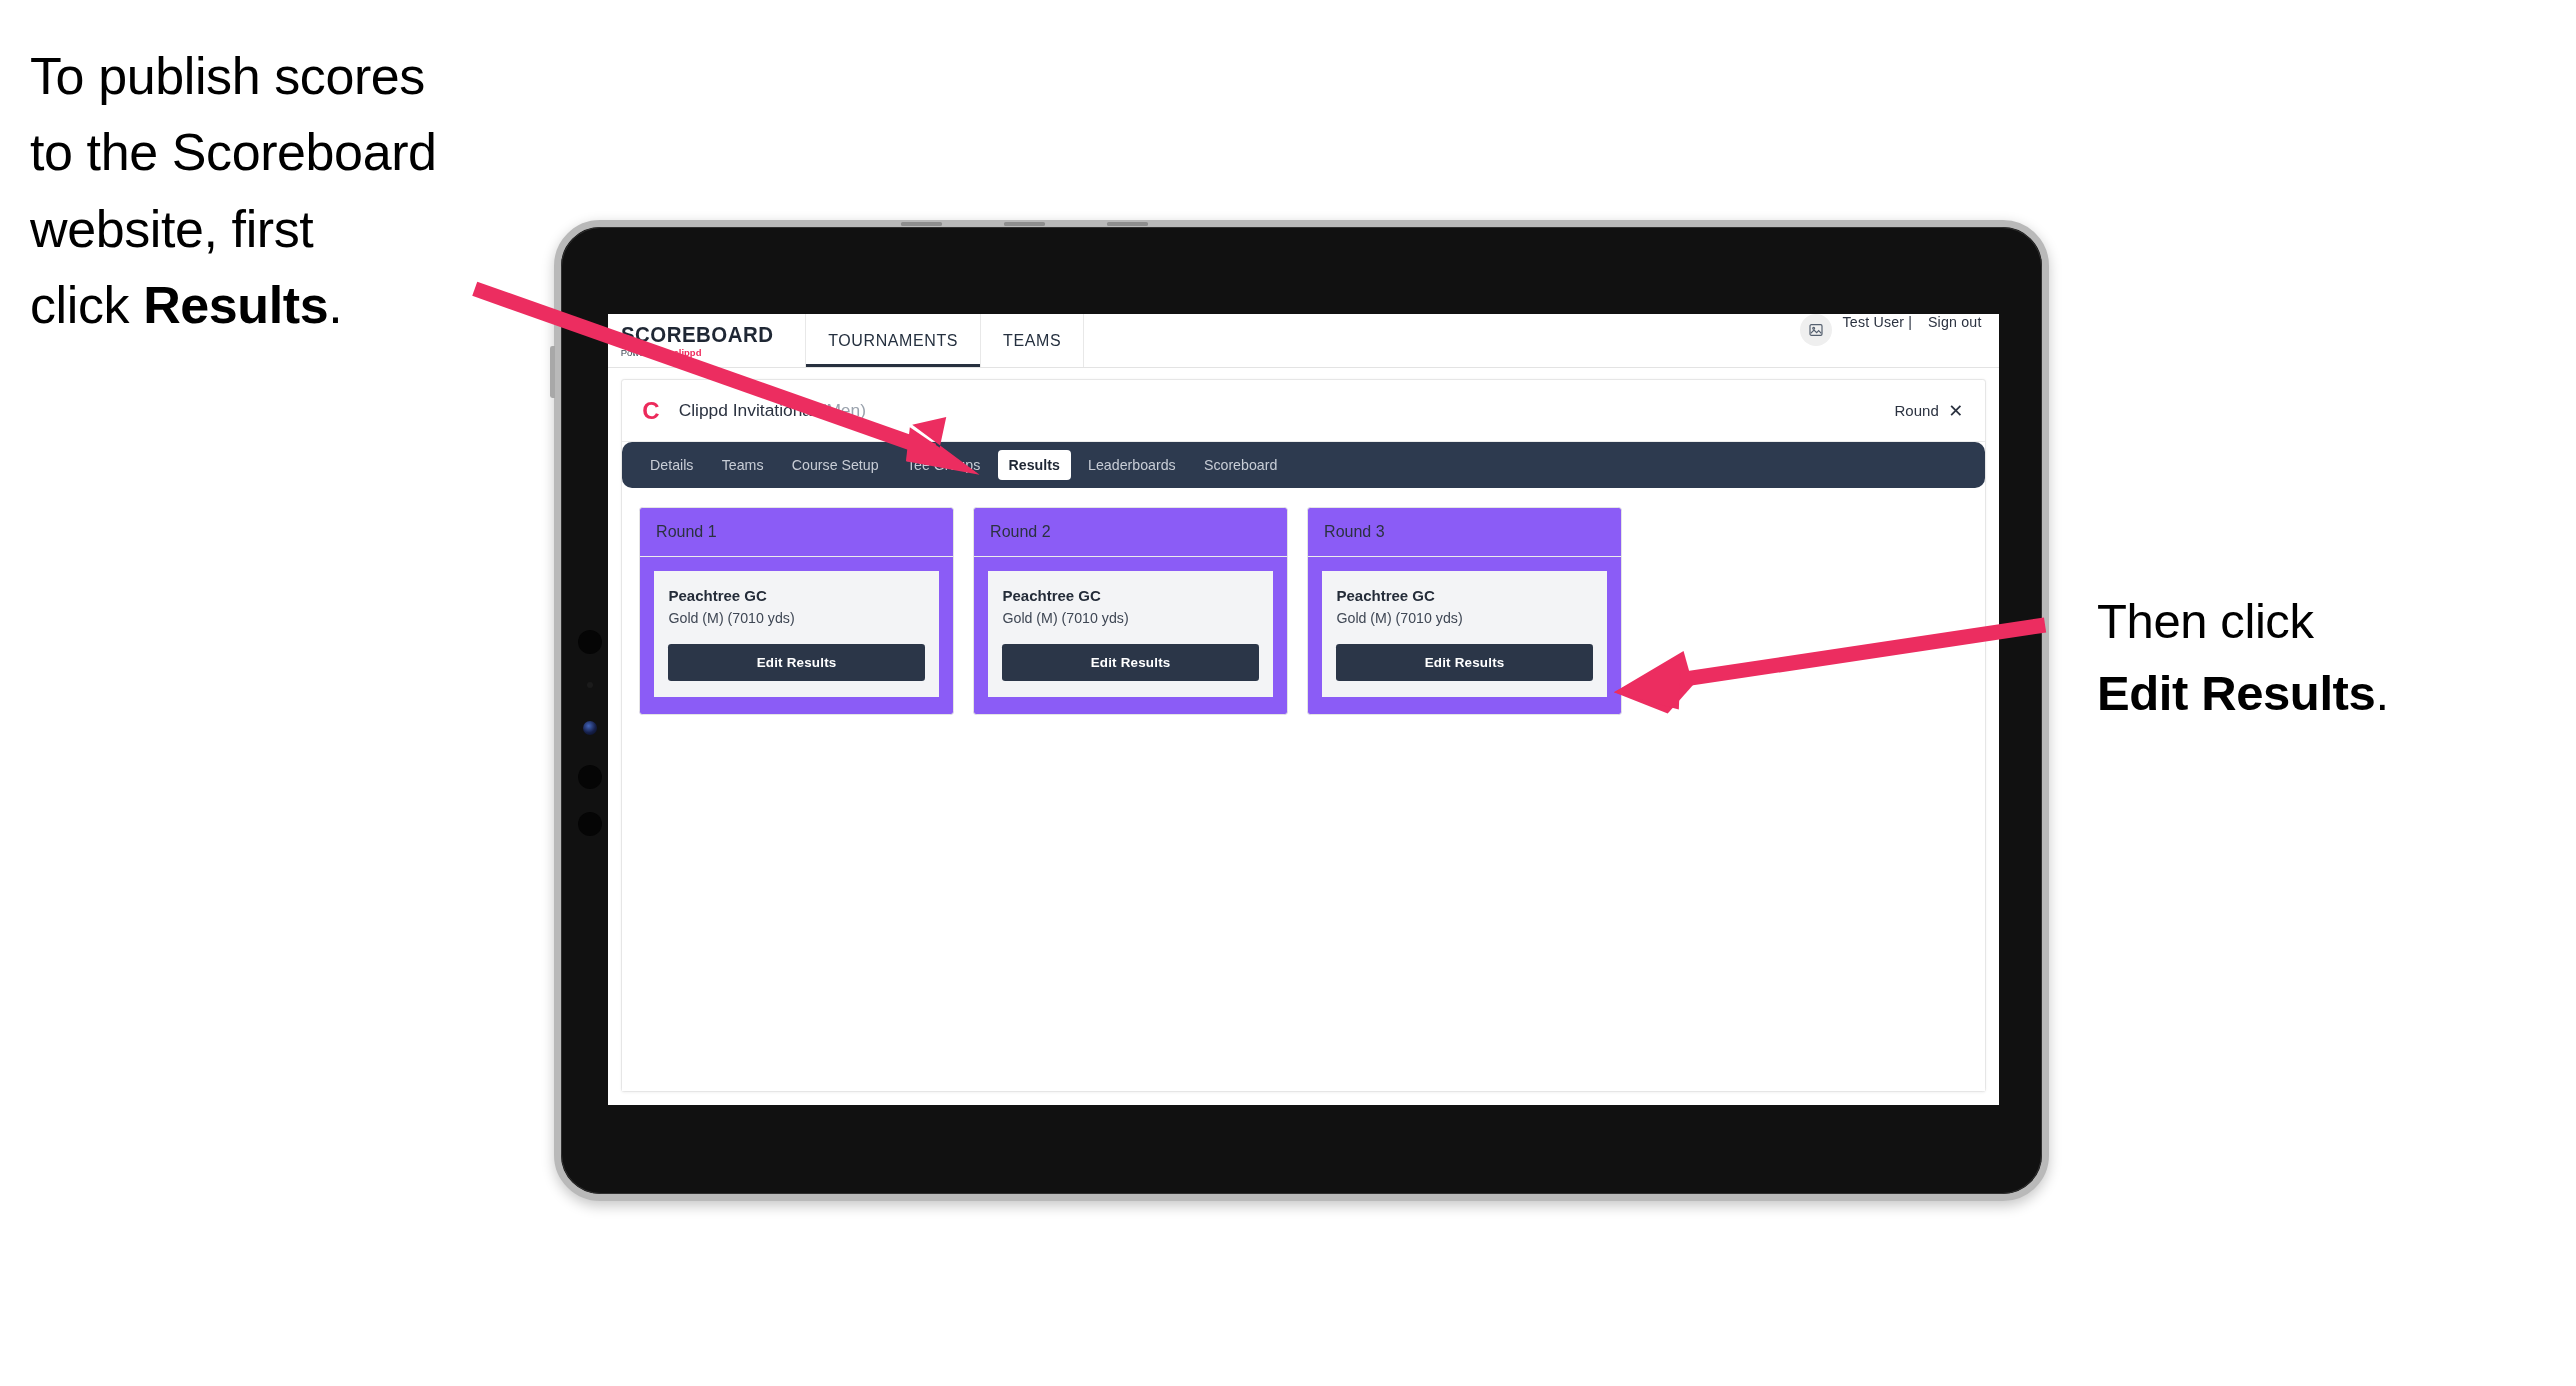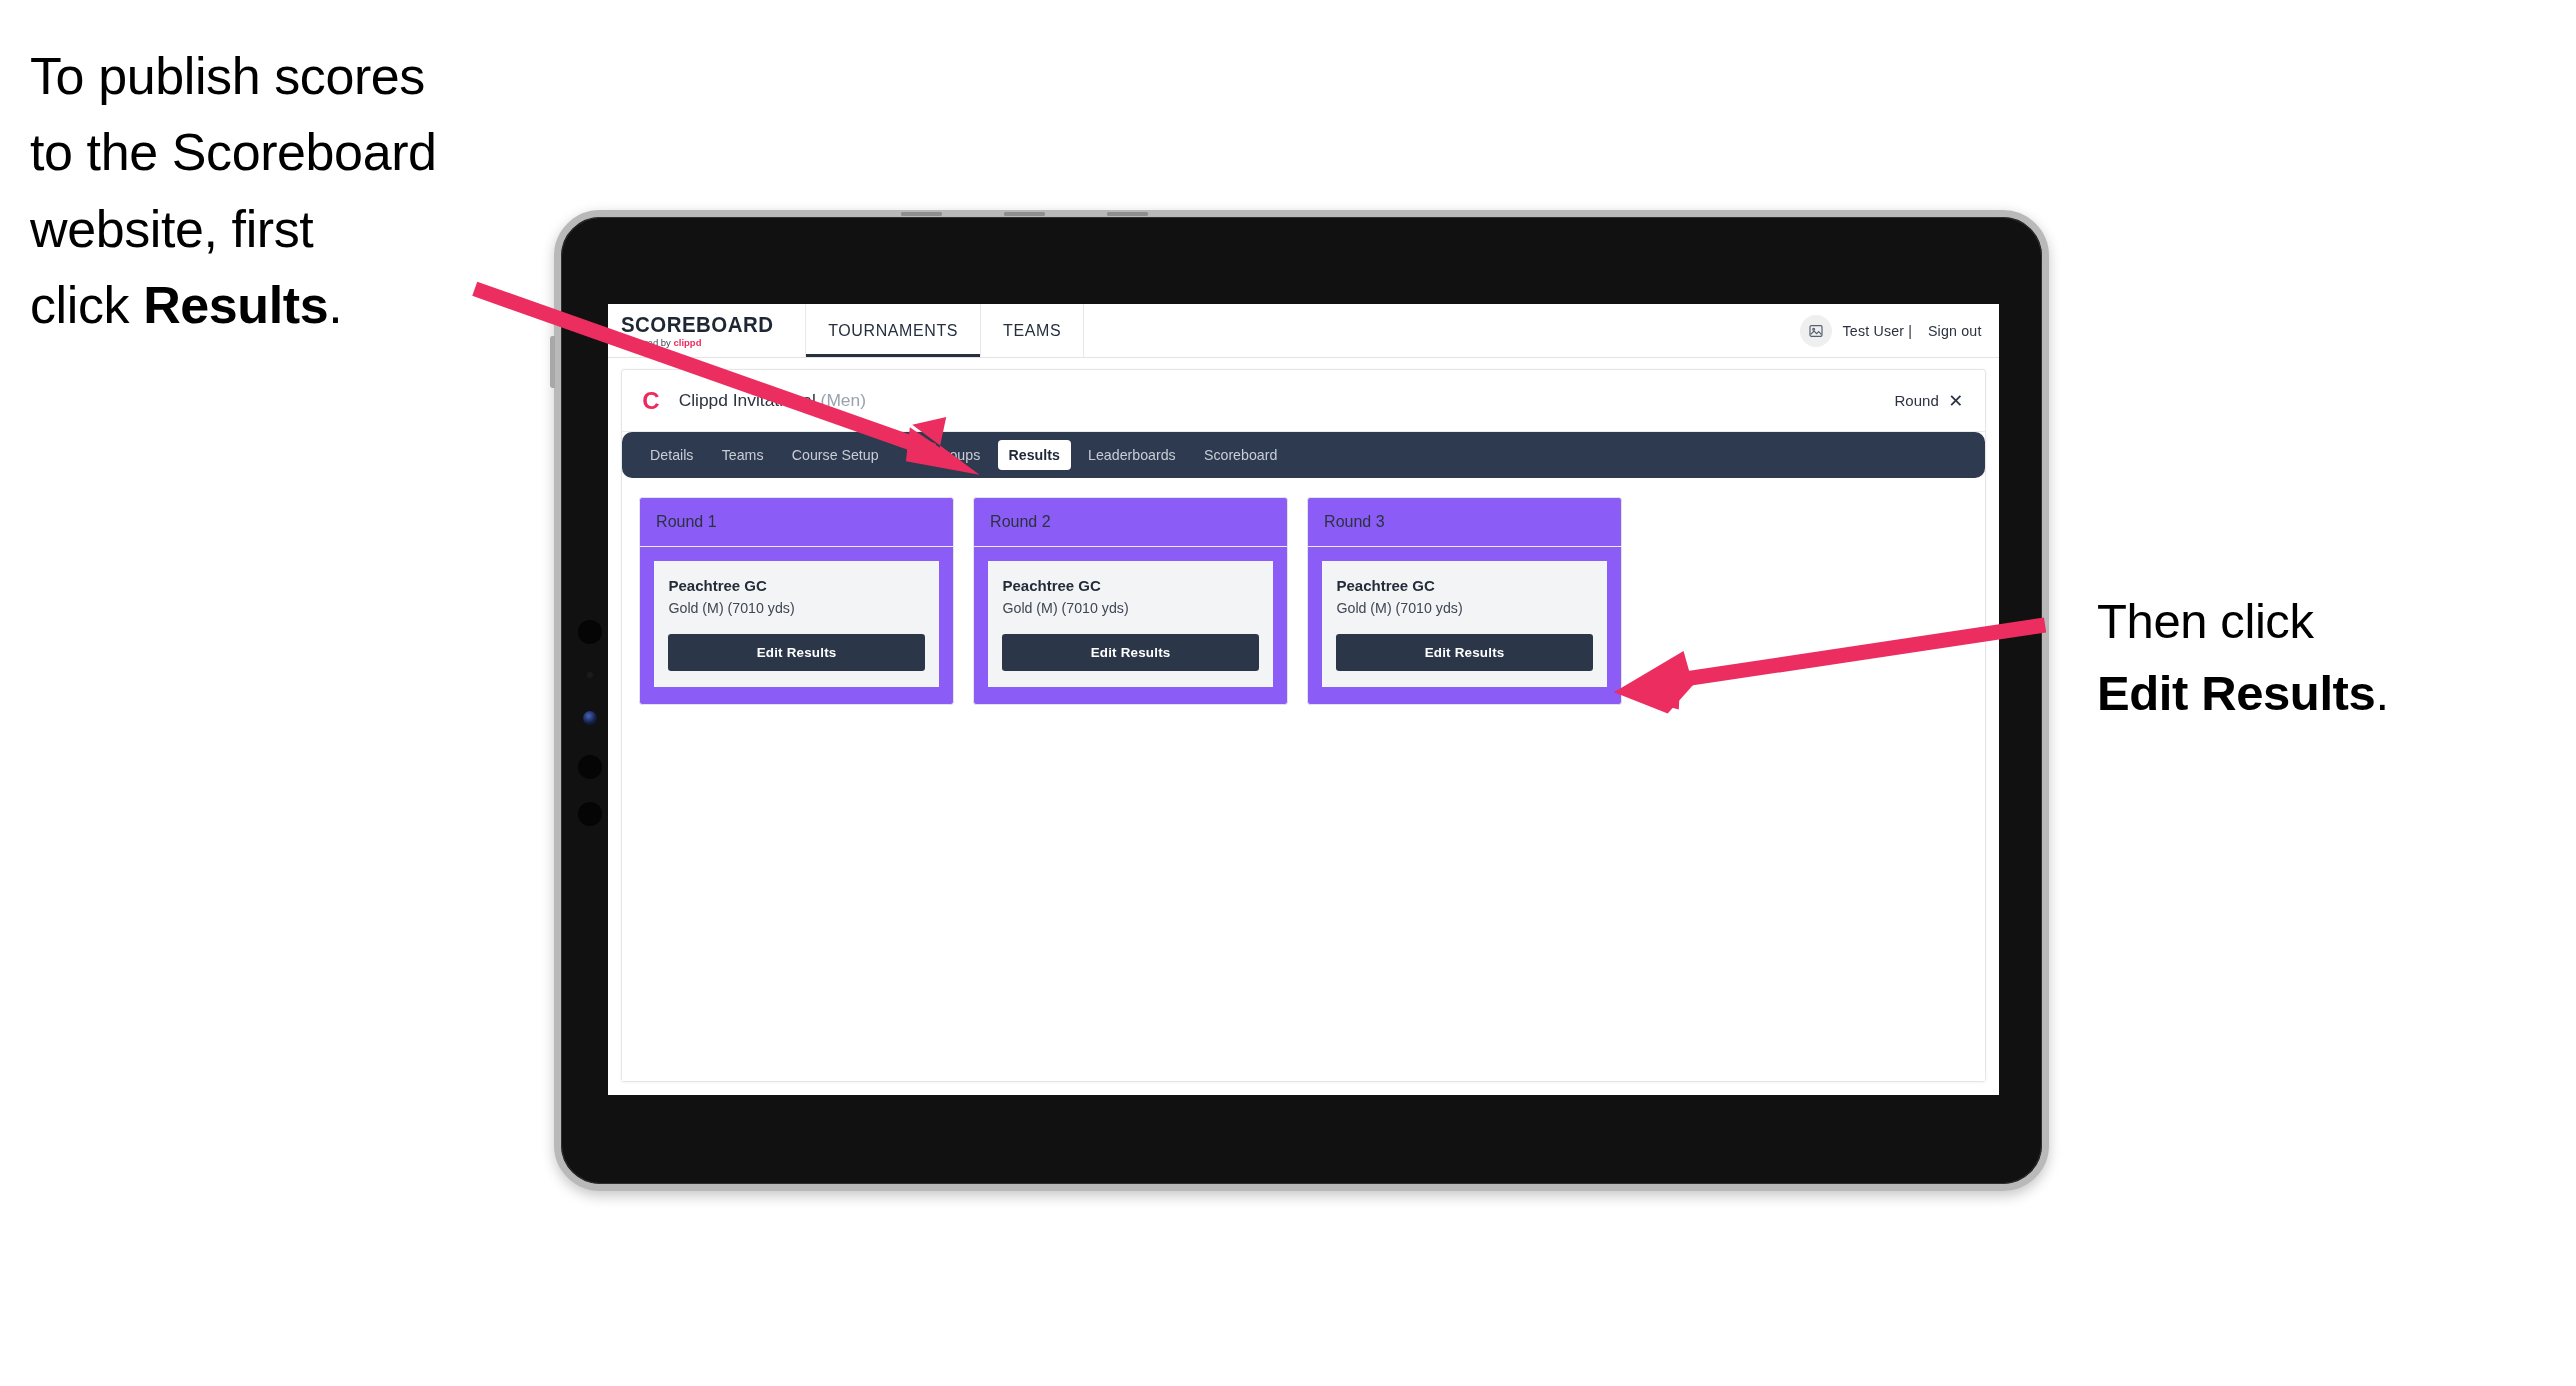--- a/index.html
+++ b/index.html
@@ -50,21 +50,21 @@
     width: 2576px;
     height: 1386px;
     pointer-events: none;
     z-index: 60;
   }
 
   
   #tablet {
     position: absolute;
     left: 554px;
-    top: 210px;
+    top: 220px;
     width: 1495px;
     height: 981px;
     background: #111111;
     border: 7.1px solid #b9b9b9;
     border-radius: 46px;
     box-shadow: 0 4.7px 12.7px rgba(0,0,0,0.22);
     z-index: 10;
   }
   
   #tablet-inner-edge {
@@ -175,21 +175,20 @@
     position: absolute;
     left: 0; right: 0; bottom: 0;
     height: 3.2px;
     background: #27303f;
   }
 
   #header-spacer { flex: 1; }
 
   #user-area {
     display: flex;
-    align-items: center;
     gap: 11px;
     padding-right: 17.4px;
   }
   #avatar {
     width: 32px; height: 32px;
     border-radius: 50%;
     background: #efefef;
     display: flex;
     align-items: center;
     justify-content: center;

